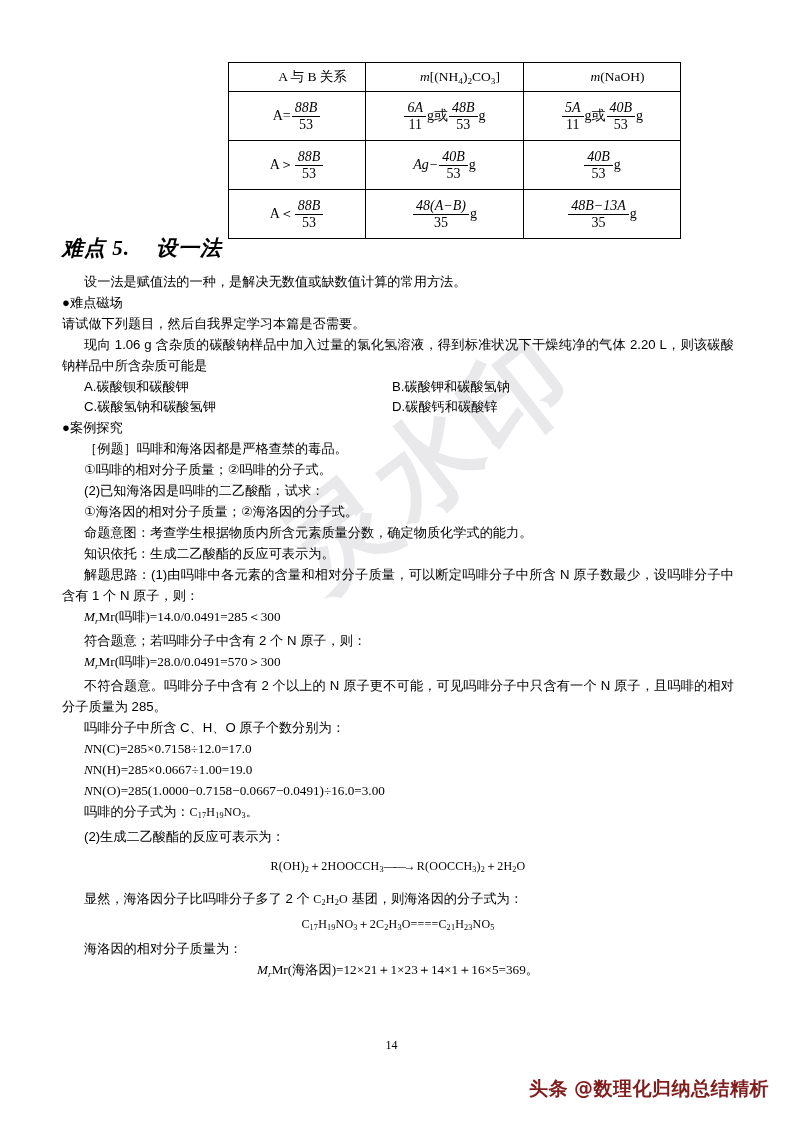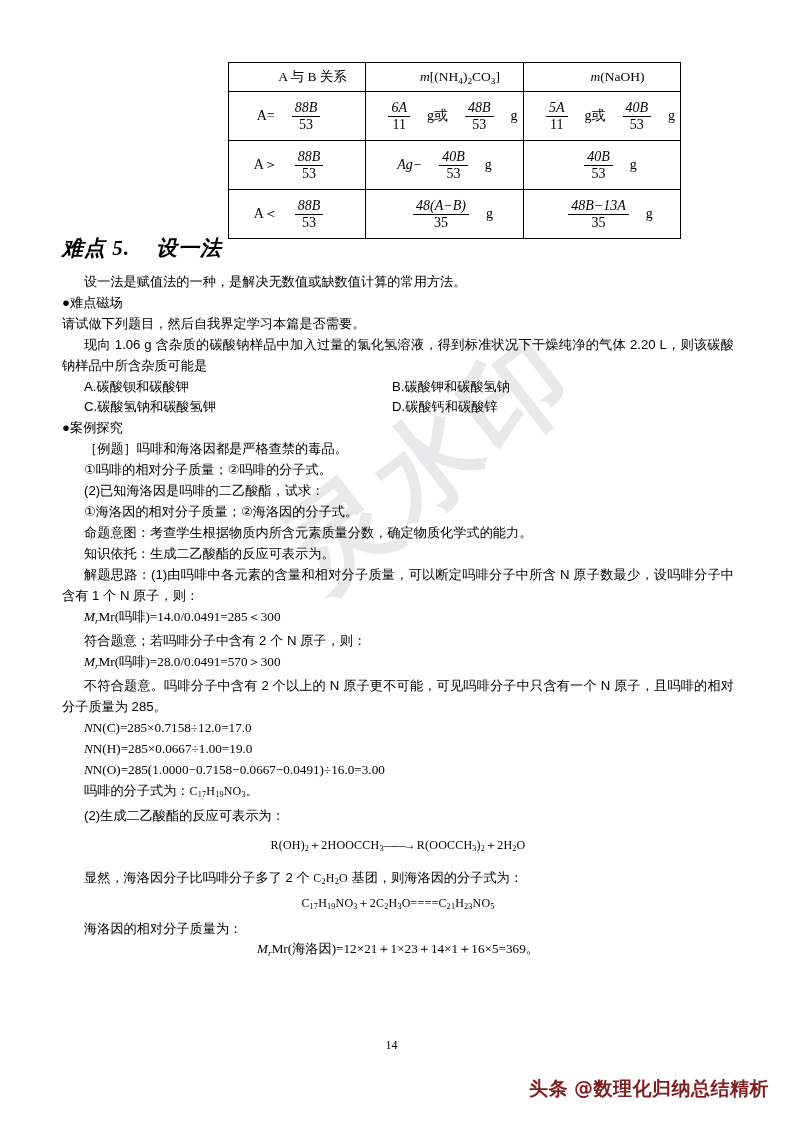--- a/index.html
+++ b/index.html
@@ -70,21 +70,21 @@
   .col1 { width: 103px; }
   .col2 { width: 124px; }
   .col3 { width: 123px; }
 
   
   .frac {
     display: inline-block;
     vertical-align: middle;
     text-align: center;
     line-height: 1.12;
-    margin: 0 17px;
+    margin: 0 1px;
   }
   .frac .num {
     display: block;
     border-bottom: 1px solid #000;
     padding: 0 3px 0px 3px;
   }
   .frac .den {
     display: block;
     padding: 0px 3px 0 3px;
   }
@@ -260,20 +260,21 @@
     <p style="text-indent:22px;">解题思路：(1)由吗啡中各元素的含量和相对分子质量，可以断定吗啡分子中所含 N 原子数最少，设吗啡分子中含有 1 个 N 原子，则：</p>
 
     <p class="ind mathline">
       <span class="it">M</span><span class="it" style="font-size:0.7em;vertical-align:-0.28em;">r</span><span>Mr(吗啡)=14.0/0.0491=285＜300</span>
     </p>
     <p class="ind">符合题意；若吗啡分子中含有 2 个 N 原子，则：</p>
     <p class="ind mathline">
       <span class="it">M</span><span class="it" style="font-size:0.7em;vertical-align:-0.28em;">r</span><span>Mr(吗啡)=28.0/0.0491=570＞300</span>
     </p>
     <p style="text-indent:22px;">不符合题意。吗啡分子中含有 2 个以上的 N 原子更不可能，可见吗啡分子中只含有一个 N 原子，且吗啡的相对分子质量为 285。</p>
+    <p class="ind">吗啡分子中所含 C、H、O 原子个数分别为：</p>
     <p class="ind mathline">
       <span class="it">N</span><span>N(C)=285×0.7158÷12.0=17.0</span>
     </p>
     <p class="ind mathline">
       <span class="it">N</span><span>N(H)=285×0.0667÷1.00=19.0</span>
     </p>
     <p class="ind mathline">
       <span class="it">N</span><span>N(O)=285(1.0000−0.7158−0.0667−0.0491)÷16.0=3.00</span>
     </p>
     <p class="ind">

